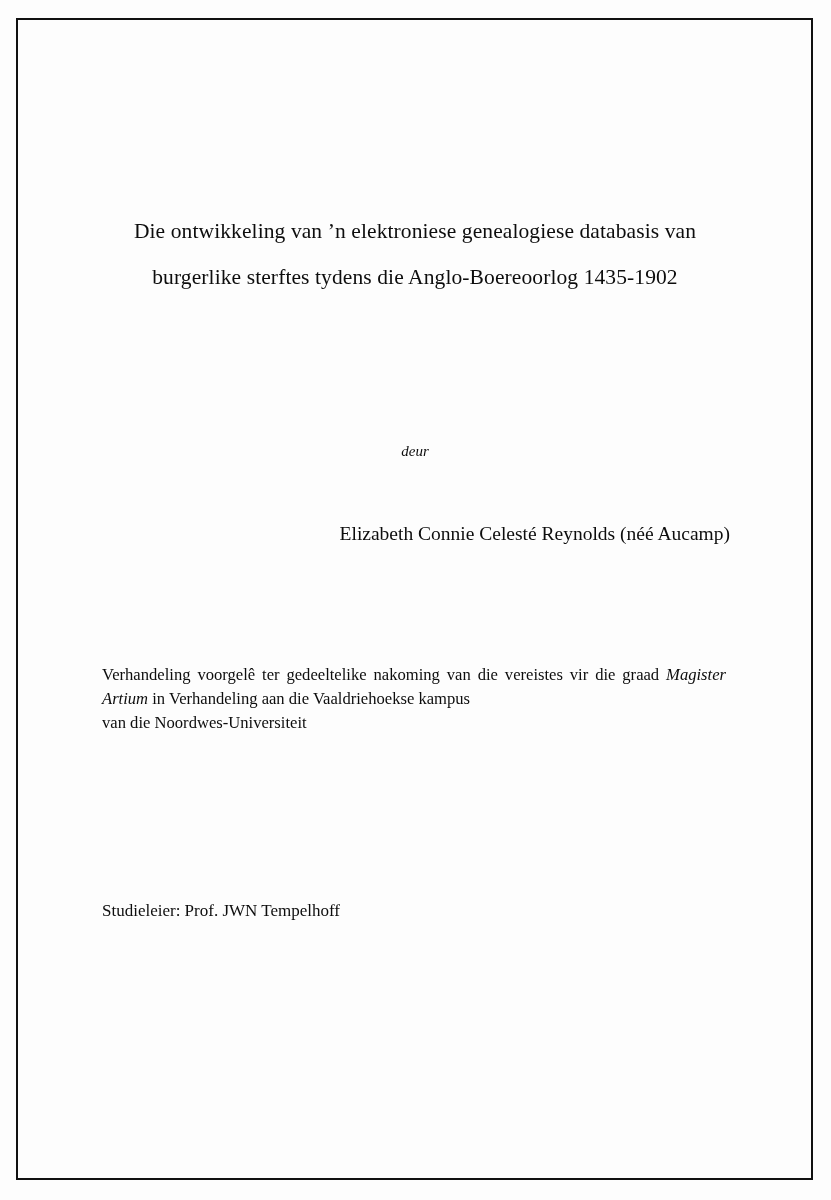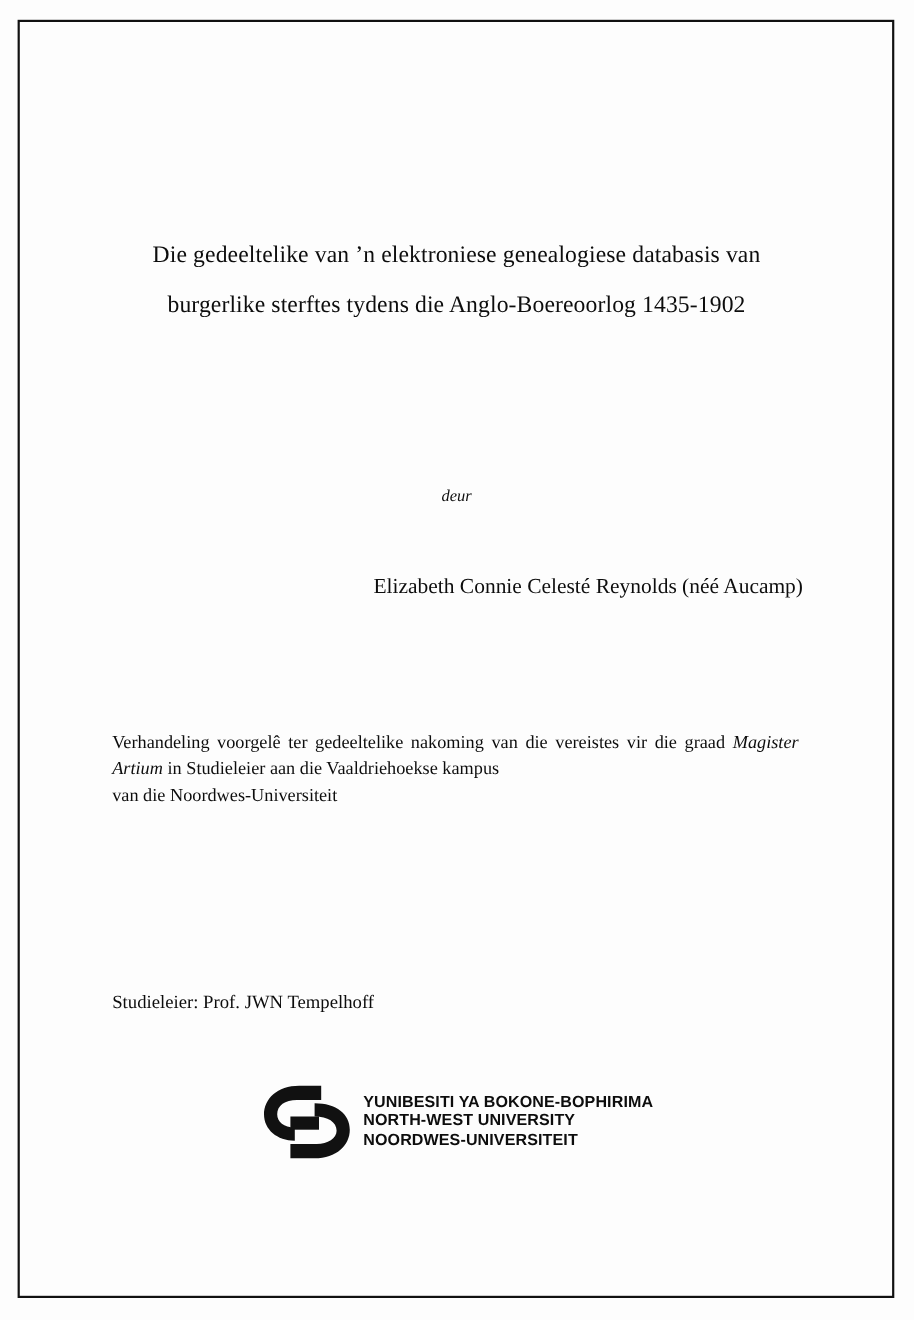--- a/index.html
+++ b/index.html
@@ -124,44 +124,32 @@
 </style>
 </head>
 <body>
 
 <div class="page">
   <div class="page-border"></div>
 
   <div class="content">
 
     <div class="title">
-      <span class="title-line">Die gedeeltelike van ’n elektroniese genealogiese databasis van</span>
+      <span class="title-line">Die ontwikkeling van ’n elektroniese genealogiese databasis van</span>
       <span class="title-line">burgerlike sterftes tydens die Anglo-Boereoorlog 1435-1902</span>
     </div>
 
     <div class="byword">deur</div>
 
     <div class="author">Elizabeth Connie Celesté Reynolds (néé Aucamp)</div>
 
     <div class="statement">
-      <span>Verhandeling voorgelê ter gedeeltelike nakoming van die vereistes vir die graad </span><em>Magister Artium</em><span> in Studieleier aan die Vaaldriehoekse kampus</span>
+      <span>Verhandeling voorgelê ter gedeeltelike nakoming van die vereistes vir die graad </span><em>Magister Artium</em><span> in Verhandeling aan die Vaaldriehoekse kampus</span>
       <div class="last-line">van die Noordwes-Universiteit</div>
     </div>
 
     <div class="supervisor">
       <span class="line">Studieleier: Prof. JWN Tempelhoff</span>
     </div>
 
-    <div class="logo-block">
-      <svg class="logo-mark" viewBox="0 0 86 74">
-        <path d="M36 4 C16 4 4 16 4 30 C4 44 16 54 32 54 L32 42 C22 42 16 37 16 30 C16 22 23 17 34 17 L56 17 L56 4 Z" fill="#111111"></path>
-        <path d="M50 20 C70 20 82 30 82 44 C82 58 70 70 50 70 L28 70 L28 57 L52 57 C62 57 70 52 70 45 C70 37 62 32 50 32 L50 20 Z" fill="#111111"></path>
-        <rect x="28" y="32" width="26" height="12" fill="#111111"></rect>
-      </svg>
-      <div class="logo-text">
-        <span>YUNIBESITI YA BOKONE-BOPHIRIMA</span>
-        <span>NORTH-WEST UNIVERSITY</span>
-        <span>NOORDWES-UNIVERSITEIT</span>
-      </div>
-    </div>
 
   </div>
 </div>
 
 </body></html>

